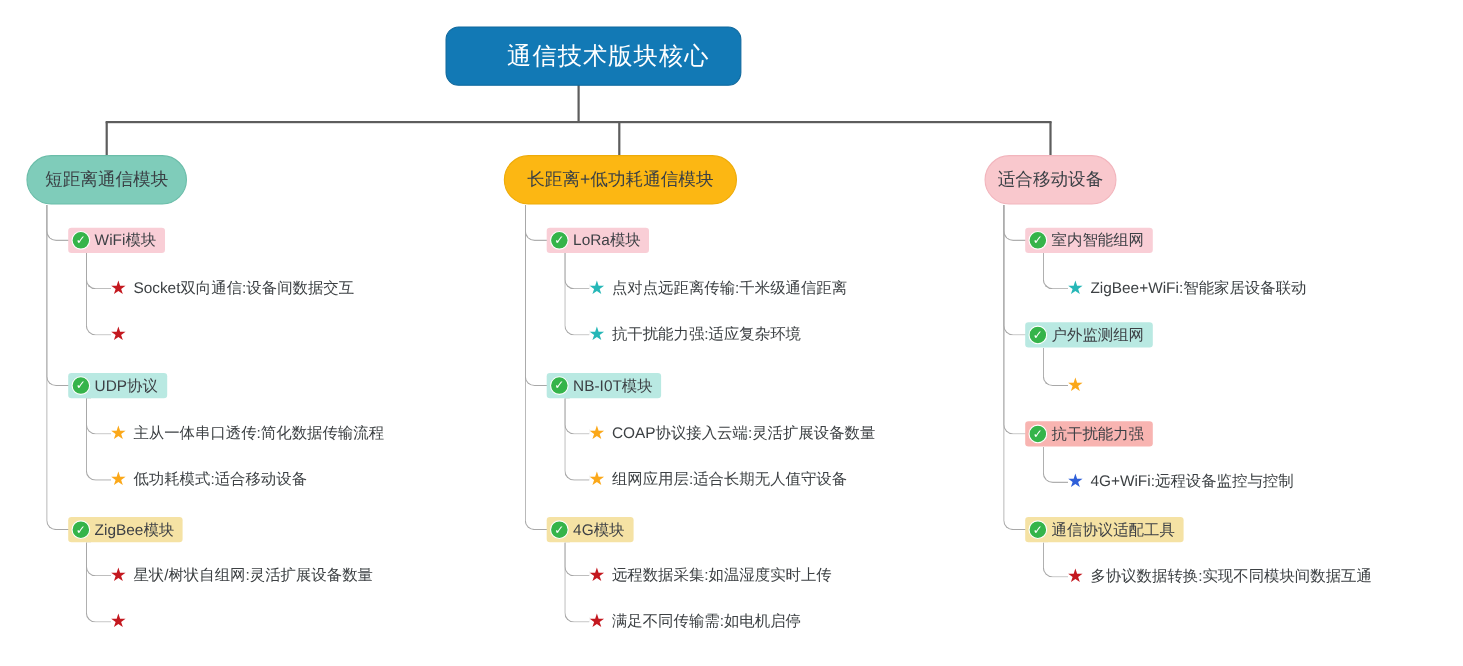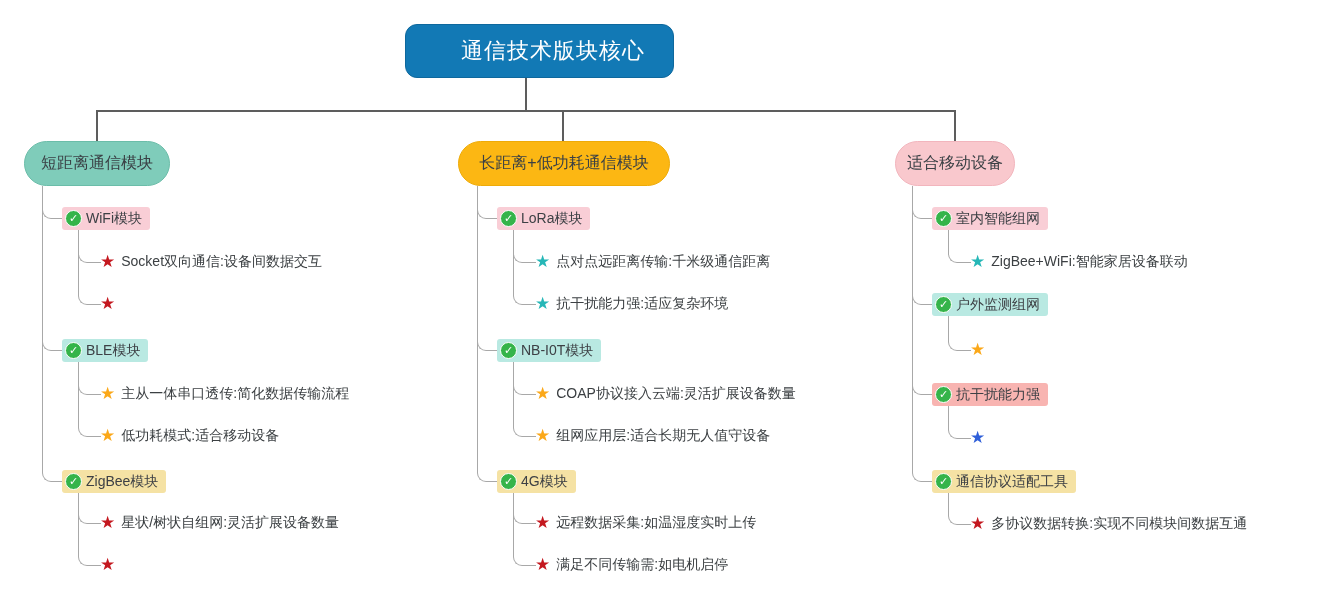--- a/index.html
+++ b/index.html
@@ -103,21 +103,21 @@
   <div class="pill pink" style="left:895px;width:120px">
     <span>适合移动设备</span>
   </div>
 
   <div class="topic pinkbg" style="left:62px;top:207px">
     <span class="chk">✓</span>
     <span>WiFi模块</span>
   </div>
   <div class="topic cyanbg" style="left:62px;top:339px">
     <span class="chk">✓</span>
-    <span>BLE模块</span>
+    <span>UDP协议</span>
   </div>
   <div class="topic yellowbg" style="left:62px;top:470px">
     <span class="chk">✓</span>
     <span>ZigBee模块</span>
   </div>
 
   <div class="leaf" style="left:100px;top:251px">
     <span class="star red">★</span>
     <span>Socket双向通信:设备间数据交互</span>
   </div>
@@ -197,19 +197,20 @@
 
   <div class="leaf" style="left:970px;top:251px">
     <span class="star tealc">★</span>
     <span>ZigBee+WiFi:智能家居设备联动</span>
   </div>
   <div class="leaf" style="left:970px;top:339px">
     <span class="star orangec">★</span>
   </div>
   <div class="leaf" style="left:970px;top:427px">
     <span class="star bluec">★</span>
+    <span>4G+WiFi:远程设备监控与控制</span>
   </div>
   <div class="leaf" style="left:970px;top:513px">
     <span class="star red">★</span>
     <span>多协议数据转换:实现不同模块间数据互通</span>
   </div>
 
 </div>
 
 </body></html>

